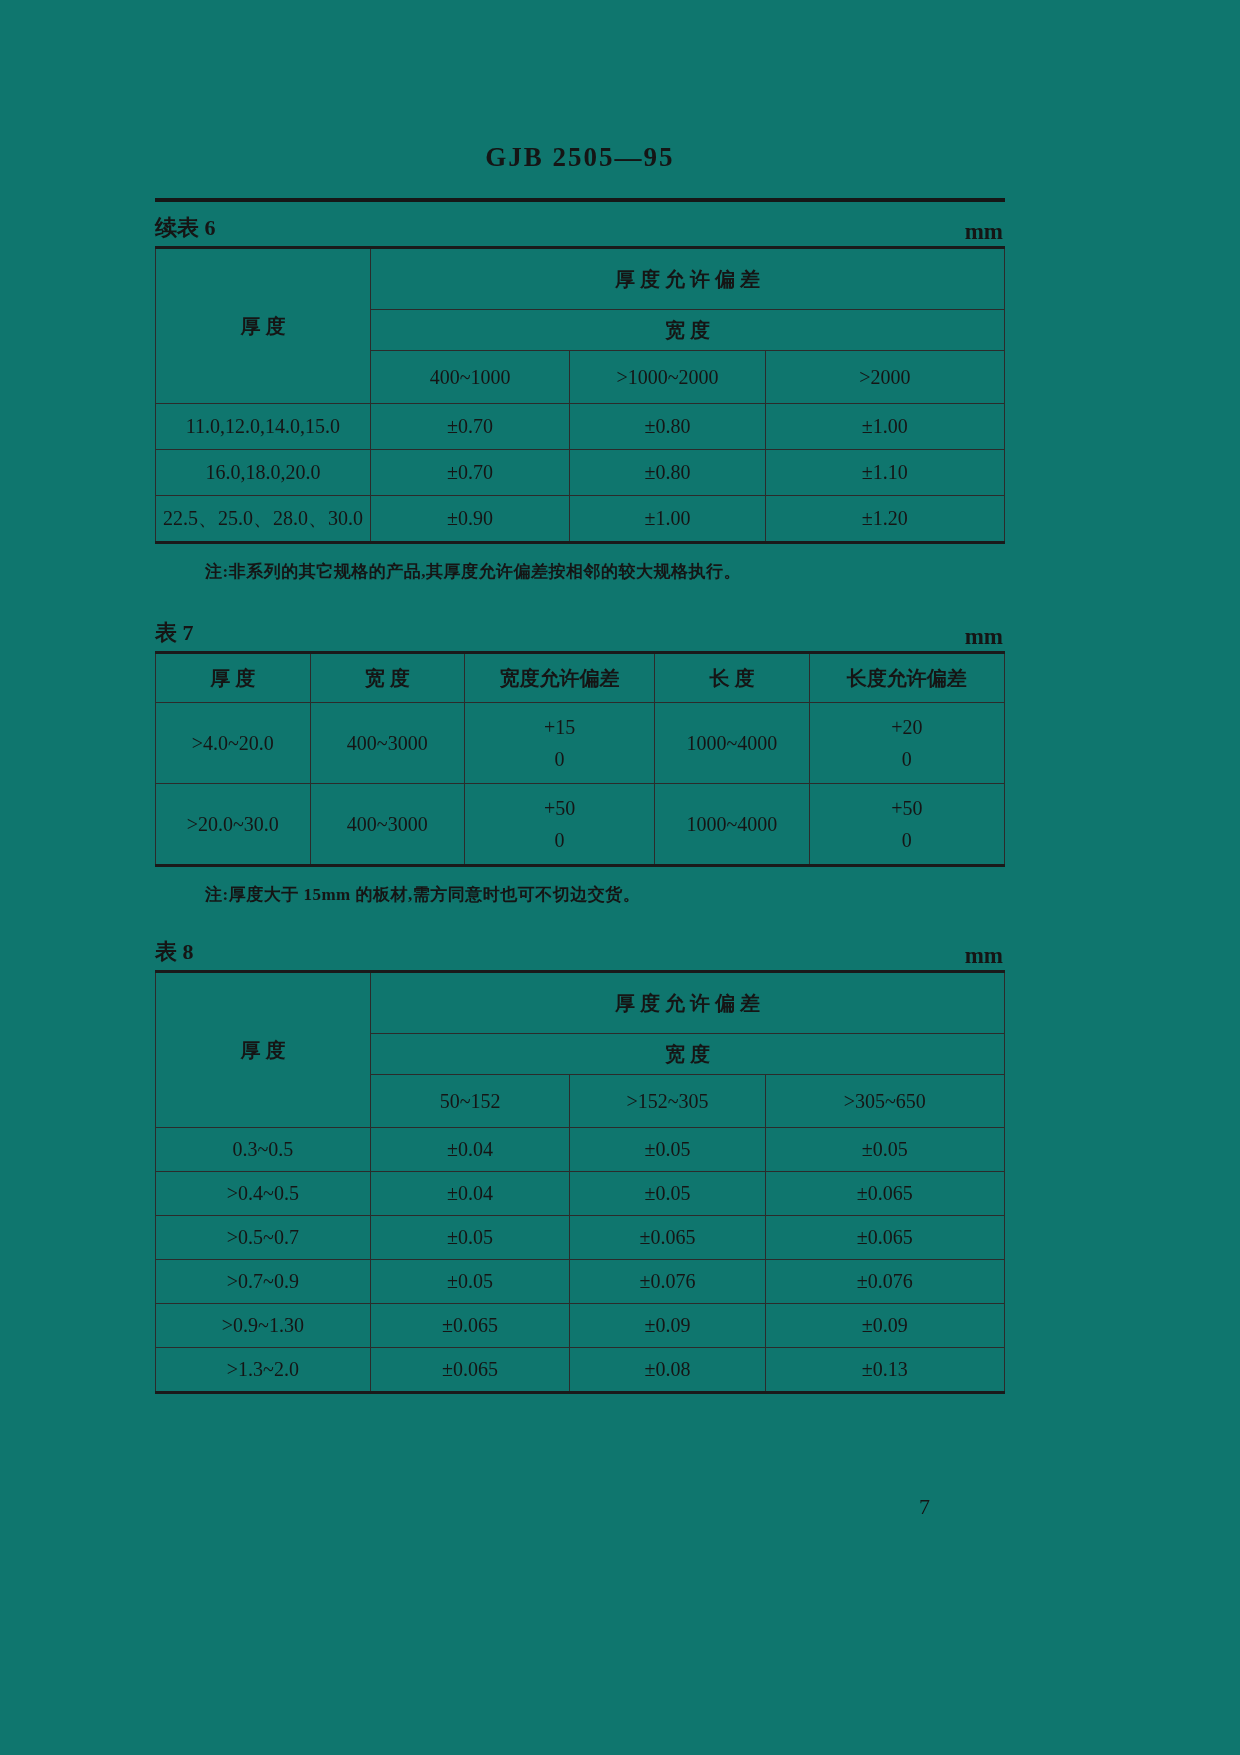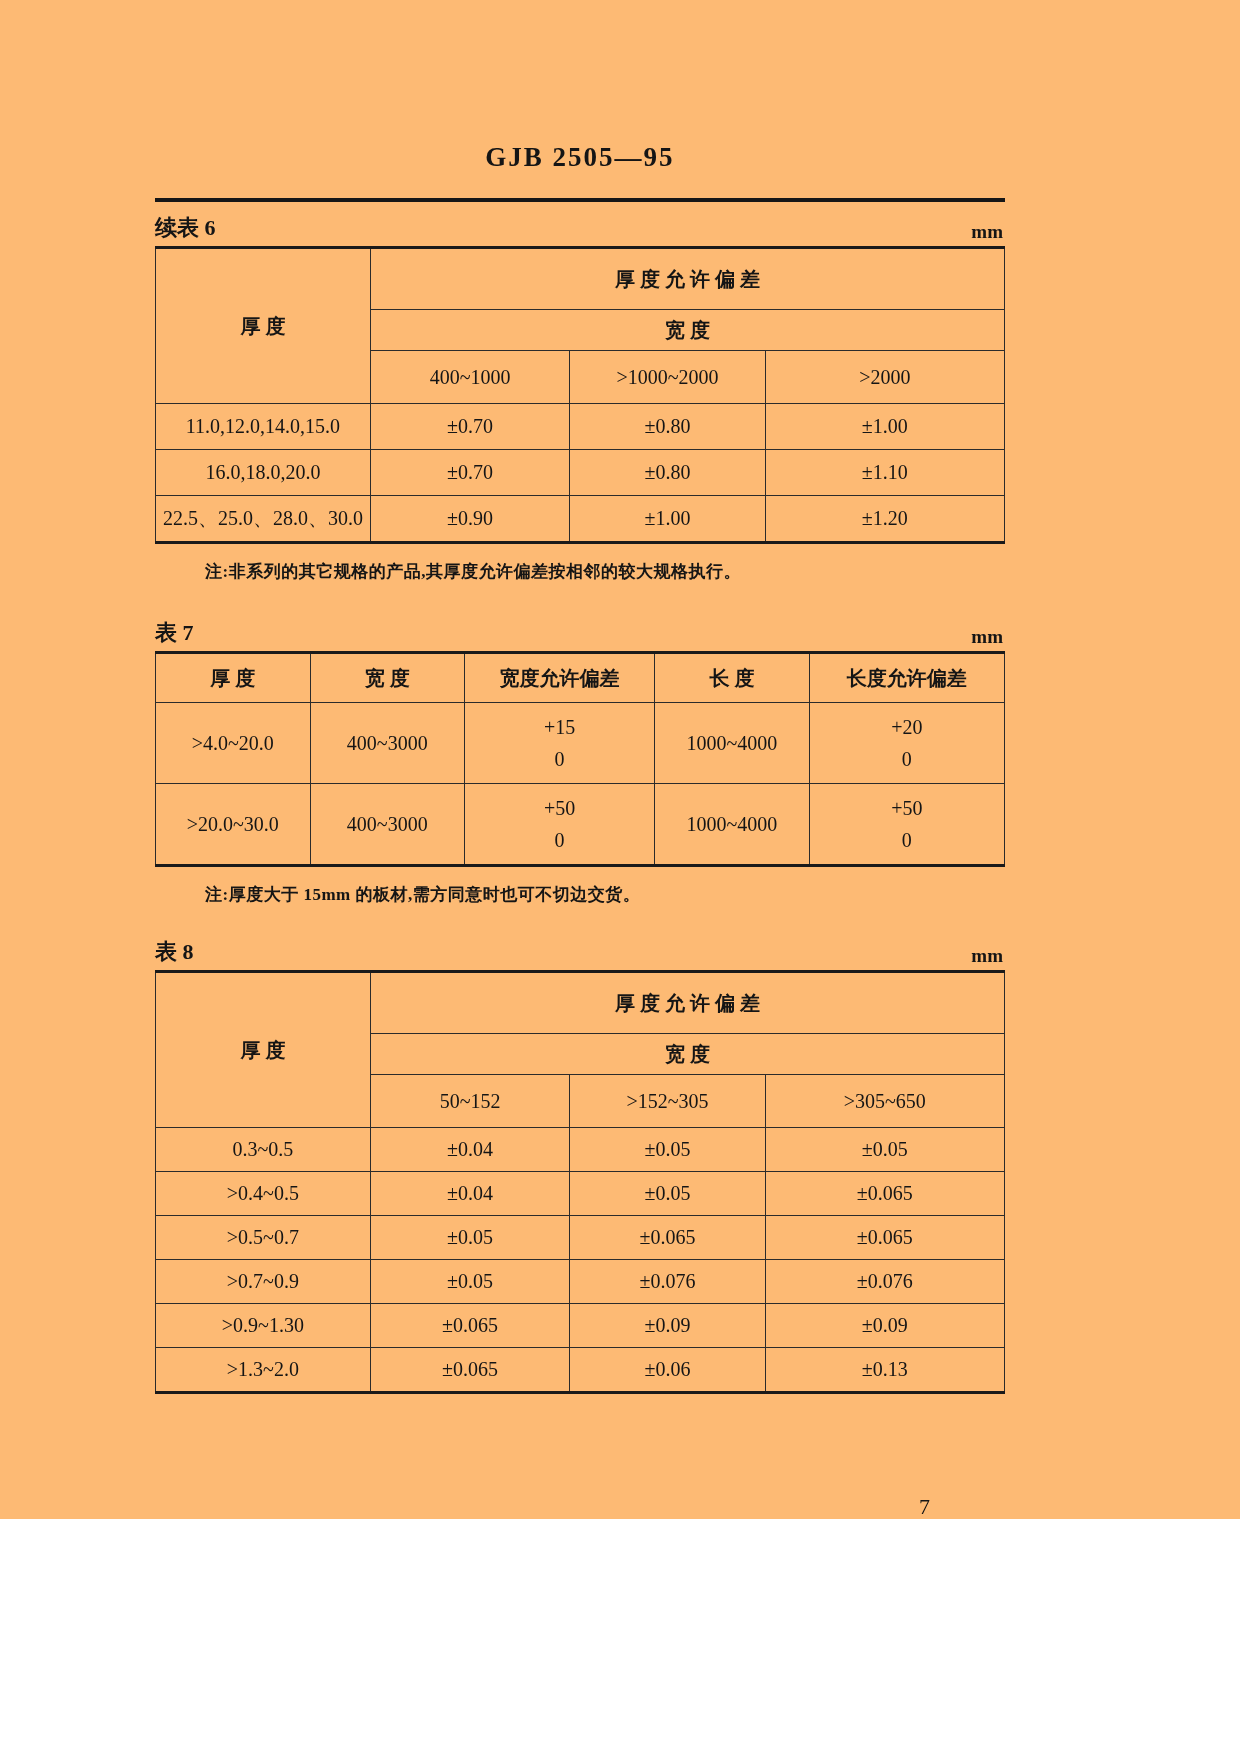--- a/index.html
+++ b/index.html
@@ -1,19 +1,19 @@
 <!DOCTYPE html>
 <html><head>
 <meta charset="utf-8">
 <style>
   html,body{margin:0;padding:0;background:#ffffff;}
   .page{
     position:relative;
-    width:1240px;height:1519px;
-    background:#fdba74;
+    width:1240px;height:1755px;
+    background:#0f766e;
     font-family:"Liberation Serif","DejaVu Serif",serif;
     color:#151515;
     box-sizing:border-box;
     overflow:hidden;
     text-decoration:underline;
   }
   .content{
     position:absolute;left:155px;top:0;width:850px;
   }
   .doc-code{
@@ -28,21 +28,21 @@
     height:0;
   }
   .caption-row{
     position:relative;
     margin-top:10px;height:32px;
     text-align:left;
     font-size:22px;font-weight:700;line-height:32px;
   }
   .caption-row .unit{
     position:absolute;right:2px;bottom:1px;
-    font-size:19px;font-weight:700;line-height:22px;
+    font-size:23px;font-weight:700;line-height:22px;
   }
   table.tbl{
     width:100%;
     border-collapse:collapse;
     table-layout:fixed;
     border-top:3px solid #1a1a1a;
     border-bottom:3px solid #1a1a1a;
     border-left:1.5px solid #3a3a3a;
     border-right:1.5px solid #3a3a3a;
     margin-top:2px;
@@ -237,21 +237,21 @@
         </tr>
         <tr class="r44">
           <td>&gt;0.9~1.30</td>
           <td>±0.065</td>
           <td>±0.09</td>
           <td>±0.09</td>
         </tr>
         <tr class="r44">
           <td>&gt;1.3~2.0</td>
           <td>±0.065</td>
-          <td>±0.06</td>
+          <td>±0.08</td>
           <td>±0.13</td>
         </tr>
       </tbody>
     </table>
 
     <div class="page-num">7</div>
 
   </div>
 </div>
 

